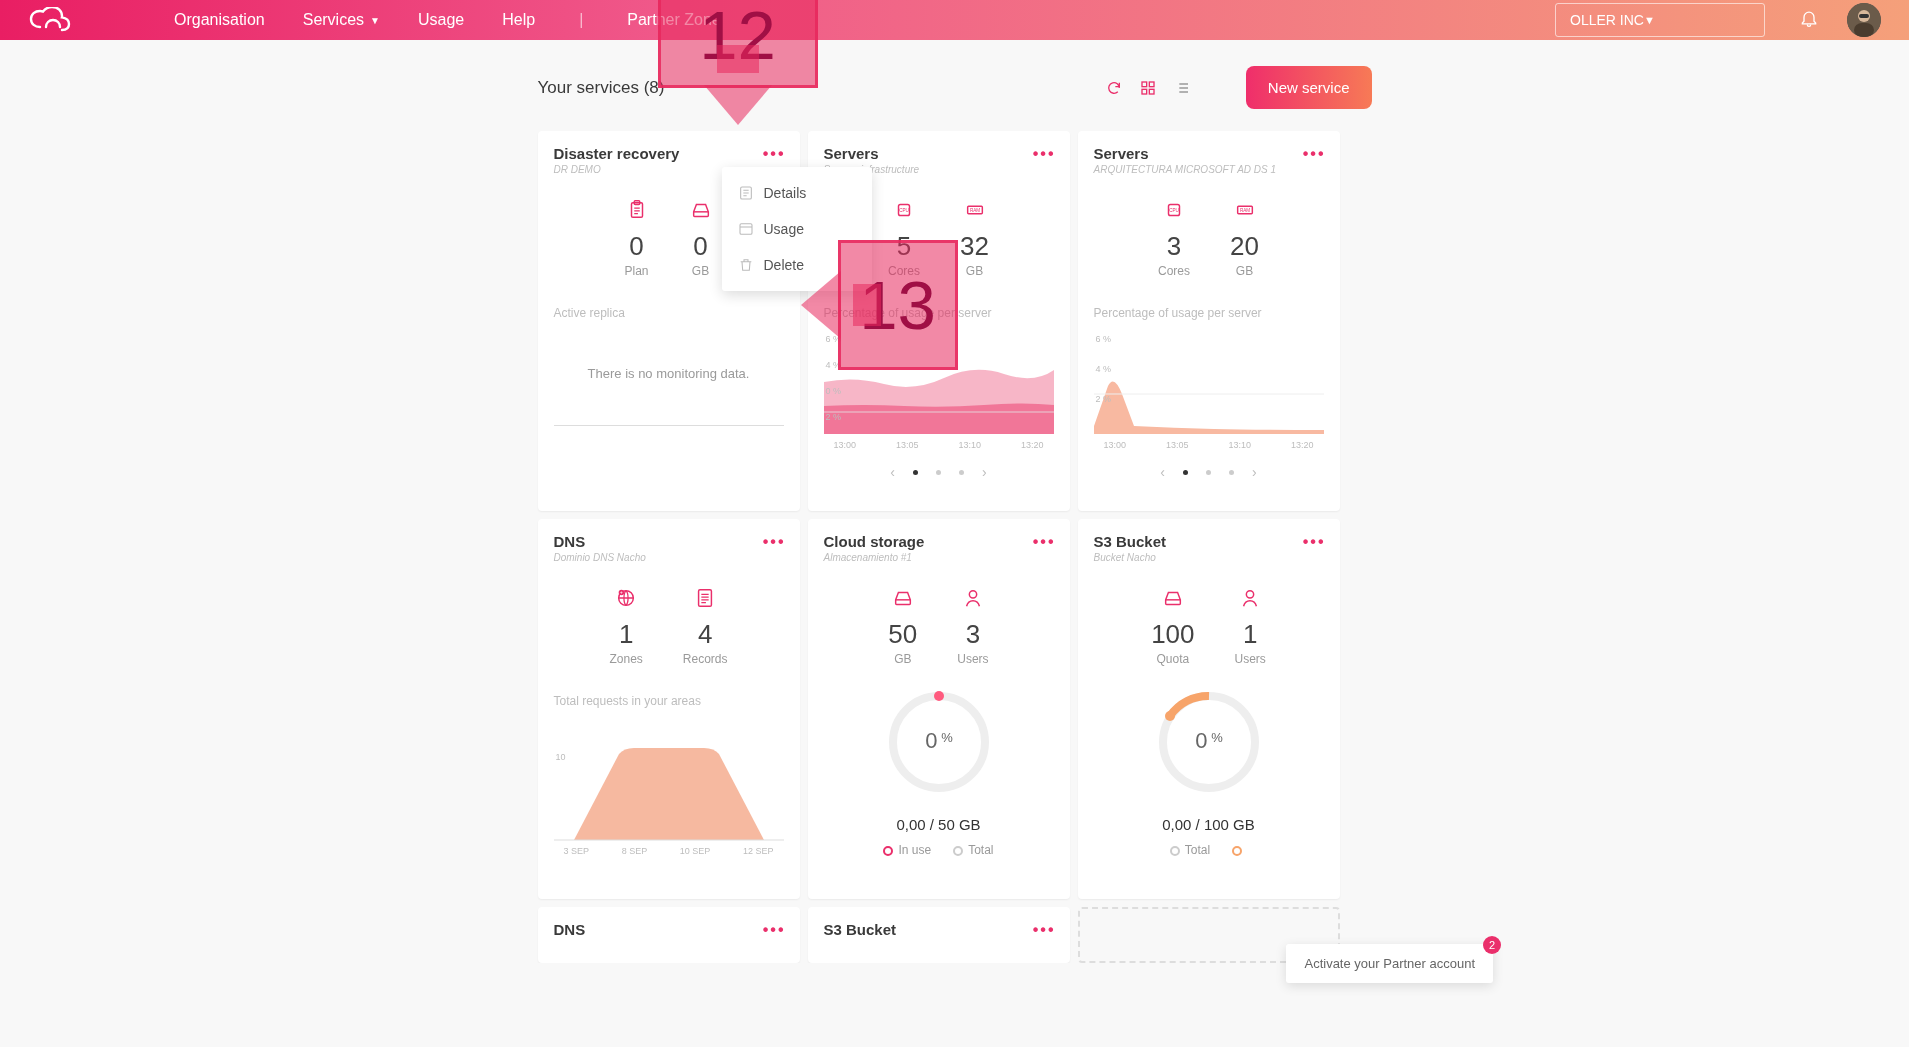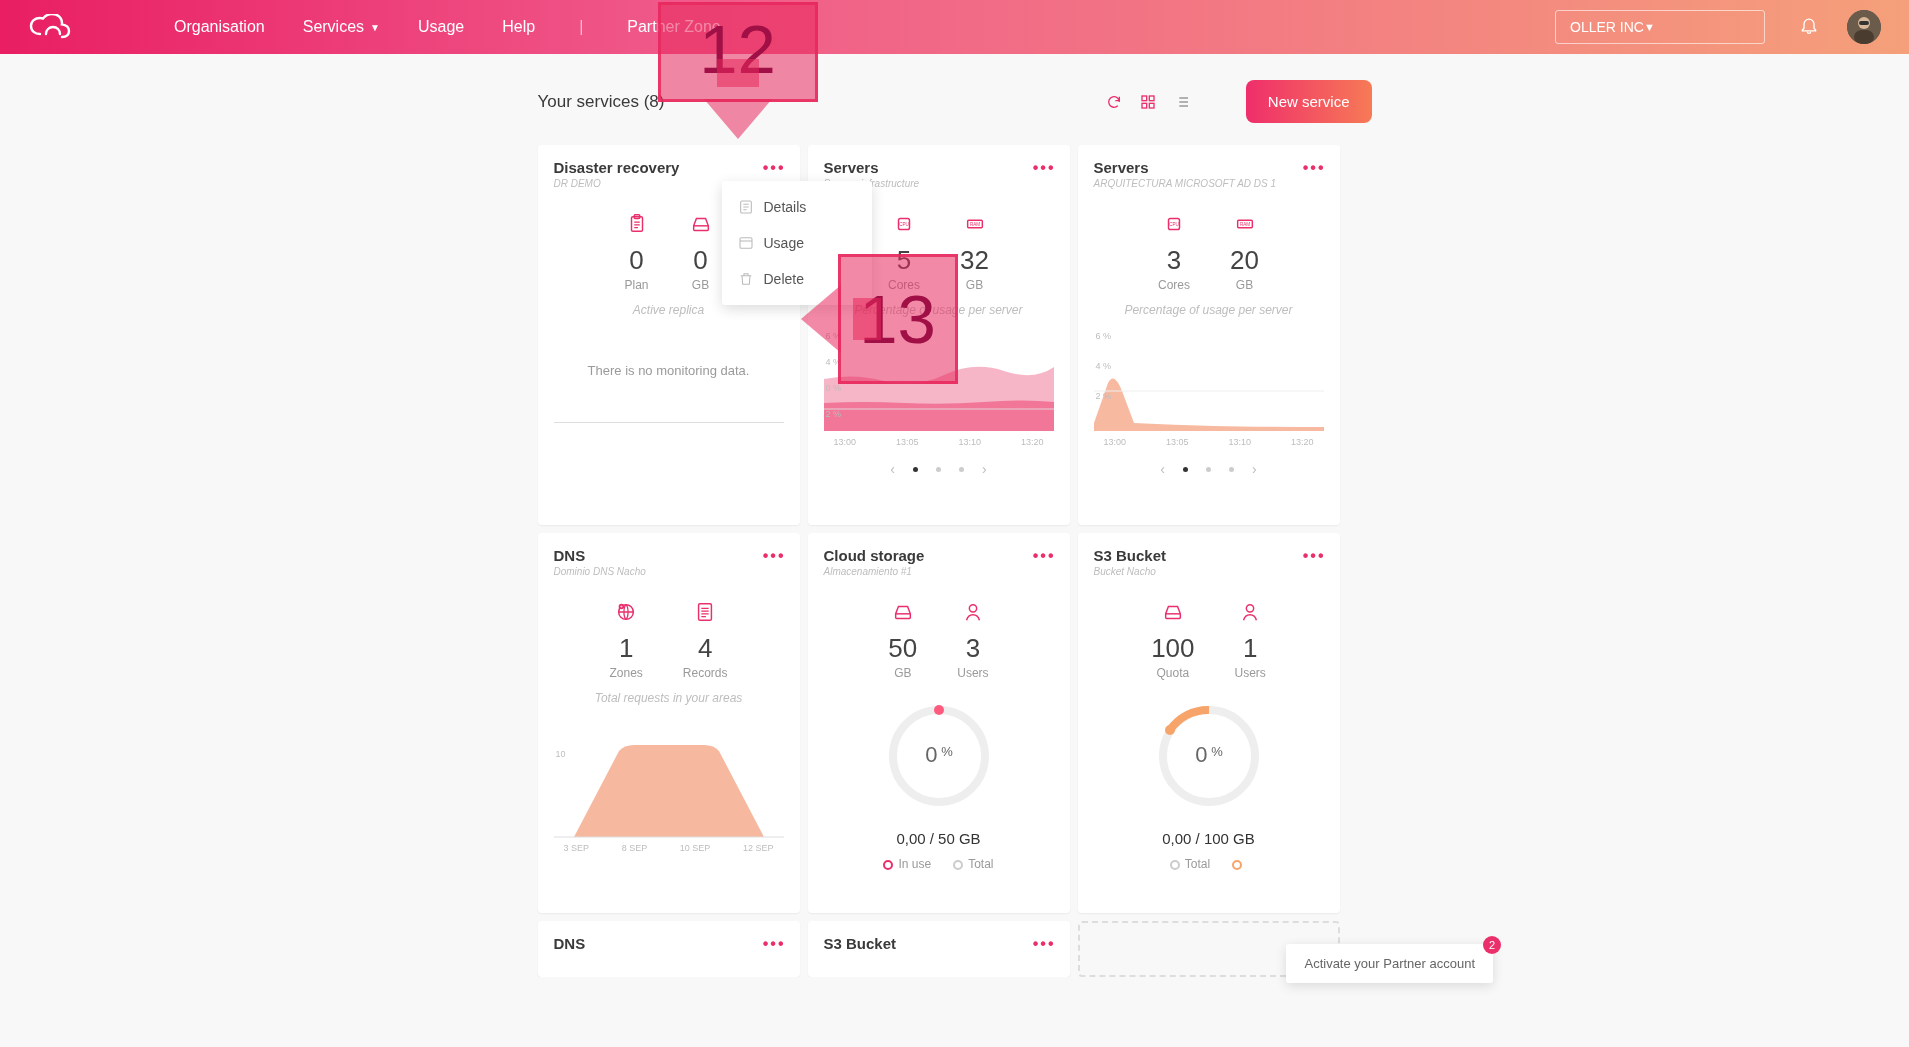--- a/index.html
+++ b/index.html
@@ -10,21 +10,21 @@
     --text:#3a3a3a;
     --muted:#9a9a9a;
     --lightmuted:#bdbdbd;
     --card:#ffffff;
     --bg:#f8f8f8;
   }
   *{box-sizing:border-box;font-family:Arial,Helvetica,sans-serif}
   body{margin:0;background:var(--bg);width:1909px;color:var(--text);position:relative}
 
   
-  .topbar{height:54px;background:linear-gradient(90deg,#e91e63 0%,#f0598a 35%,#f5a07a 100%);display:flex;align-items:center;padding:8px 28px;color:#fff;font-size:16px}
+  .topbar{height:40px;background:linear-gradient(90deg,#e91e63 0%,#f0598a 35%,#f5a07a 100%);display:flex;align-items:center;padding:8px 28px;color:#fff;font-size:16px}
   .logo svg{display:block}
   .nav{display:flex;gap:38px;margin-left:100px;align-items:center}
   .nav .sep{opacity:.6;margin:0 6px}
   .nav .item{cursor:pointer;display:flex;align-items:center;gap:6px}
   .spacer{flex:1}
   .org-select{border:1px solid rgba(255,255,255,.6);border-radius:3px;padding:8px 14px;display:flex;align-items:center;min-width:210px;cursor:pointer;font-size:14px}
   .org-select .caret{font-size:11px}
   .bell{margin-left:34px;cursor:pointer}
   .avatar{margin-left:28px;width:34px;height:34px;border-radius:50%;background:#555;display:flex;align-items:center;justify-content:center;overflow:hidden}
   .avatar svg{width:34px;height:34px}
@@ -42,21 +42,21 @@
   .card{background:var(--card);border-radius:4px;box-shadow:0 1px 2px rgba(0,0,0,.06);padding:14px 16px 18px;position:relative;min-height:380px}
   .card.small{min-height:56px}
   .card h3{margin:0;font-size:15px;font-weight:700}
   .card .sub{color:var(--lightmuted);font-style:italic;font-size:10px;margin-top:2px}
   .card .more{position:absolute;top:14px;right:14px;color:var(--pink);letter-spacing:2px;font-weight:700;cursor:pointer}
   .statrow{display:flex;justify-content:center;gap:40px;margin-top:24px}
   .stat{display:flex;flex-direction:column;align-items:center}
   .stat .ic{color:var(--pink);margin-bottom:6px}
   .stat .num{font-size:26px;color:#444}
   .stat .lab{font-size:12px;color:var(--muted);margin-top:2px}
-  .midtext{color:var(--lightmuted);font-style:italic;font-size:12px;text-align:center;margin-top:11px}
+  .midtext{color:var(--lightmuted);font-size:12px;margin-top:28px}
   .nodat{color:var(--muted);font-size:13px;text-align:center;margin-top:46px}
 
   .chartbox{margin-top:14px;height:100px;position:relative}
   .ylab{position:absolute;left:2px;font-size:9px;color:var(--lightmuted)}
   .miniaxis{position:absolute;bottom:-16px;left:10px;right:10px;display:flex;justify-content:space-between;font-size:9px;color:var(--lightmuted)}
   .areachart svg{display:block}
 
   .pager{display:flex;justify-content:center;align-items:center;gap:18px;margin-top:30px;color:var(--lightmuted);font-size:16px}
   .pager .dot{width:5px;height:5px;border-radius:50%;background:#ccc}
   .pager .dot.on{background:#333}

